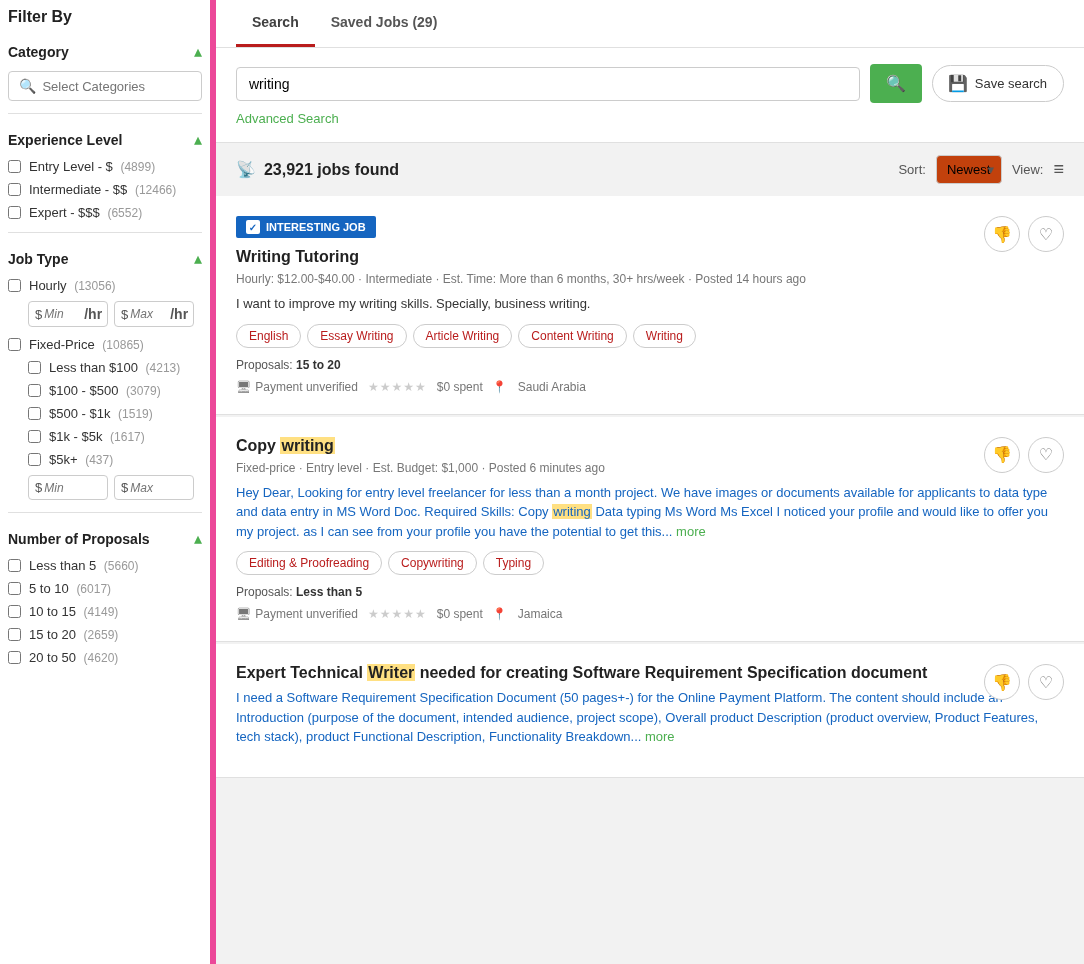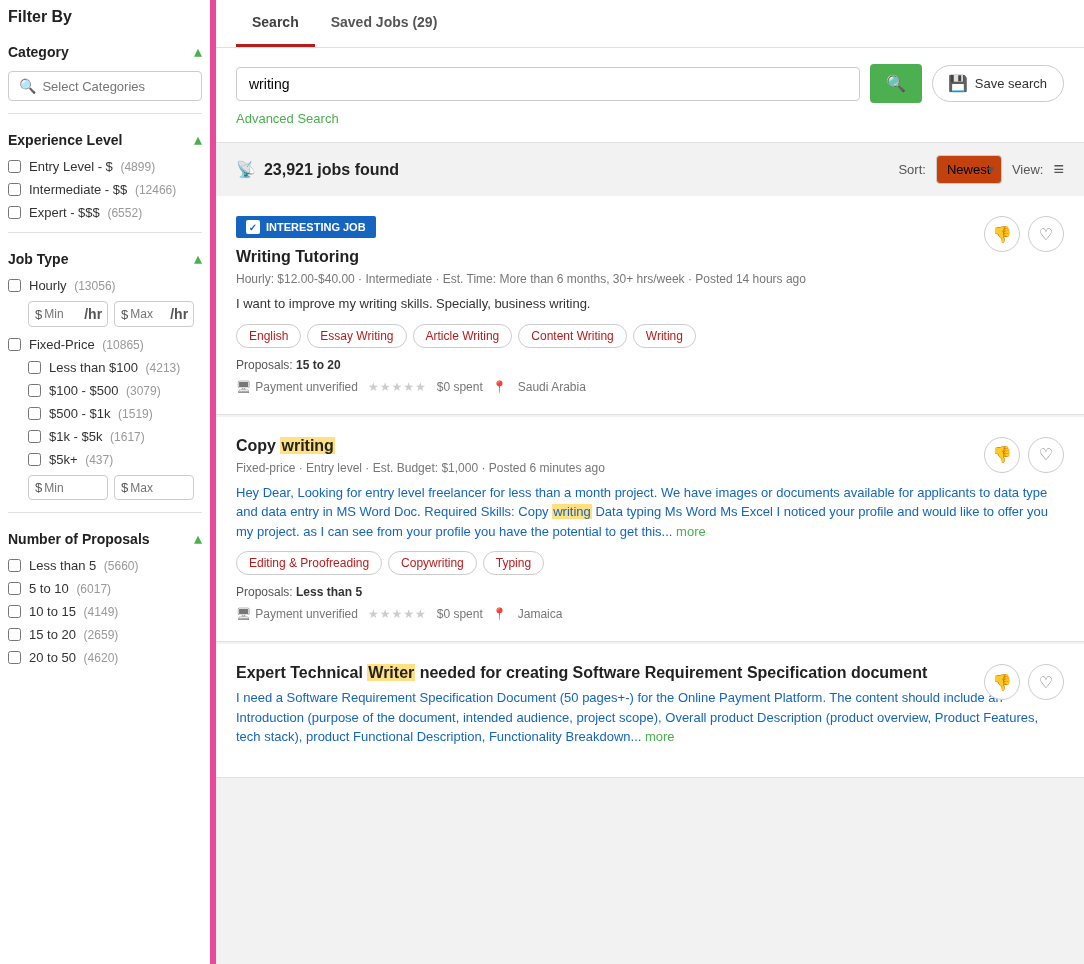--- a/index.html
+++ b/index.html
@@ -16,21 +16,21 @@
     .category-search input { border: none; outline: none; font-size: 13px; color: #888; width: 100%; }
     .category-search .search-icon-sm { color: #888; margin-right: 6px; font-size: 14px; }
     .checkbox-row { display: flex; align-items: center; margin-bottom: 8px; }
     .checkbox-row input[type=checkbox] { margin-right: 8px; cursor: pointer; }
     .checkbox-label { font-size: 13px; color: #333; }
     .checkbox-count { color: #999; font-size: 12px; margin-left: 4px; }
     .indent { padding-left: 20px; }
     .price-range { display: flex; align-items: center; gap: 6px; margin-bottom: 10px; margin-top: 4px; }
     .price-input-wrap { display: flex; align-items: center; border: 1px solid #ccc; border-radius: 4px; padding: 4px 6px; width: 80px; }
     .price-input-wrap .dollar { color: #555; margin-right: 2px; }
-    .price-input-wrap input { border: none; outline: none; width: 40px; font-size: 12px; }
+    .price-input-wrap input { border: none; outline: none; width: 40px; font-size: 12px; font-style: italic; }
     .price-input-wrap .unit { color: #555; font-size: 14px; font-weight: bold; }
     .divider { border: none; border-top: 1px solid #e0e0e0; margin: 12px 0; }
 
     
     .main { flex: 1; background: #f2f2f2; }
     .tabs-bar { background: #fff; padding: 0 20px; display: flex; align-items: flex-end; border-bottom: 1px solid #e0e0e0; }
     .tab { padding: 14px 16px; font-size: 14px; cursor: pointer; color: #555; border-bottom: 3px solid transparent; font-weight: bold; }
     .tab.active { color: #404040; border-bottom: 3px solid #b91c1c; font-weight: bold; }
 
     .search-bar-area { background: #fff; padding: 16px 20px; border-bottom: 1px solid #e0e0e0; }

